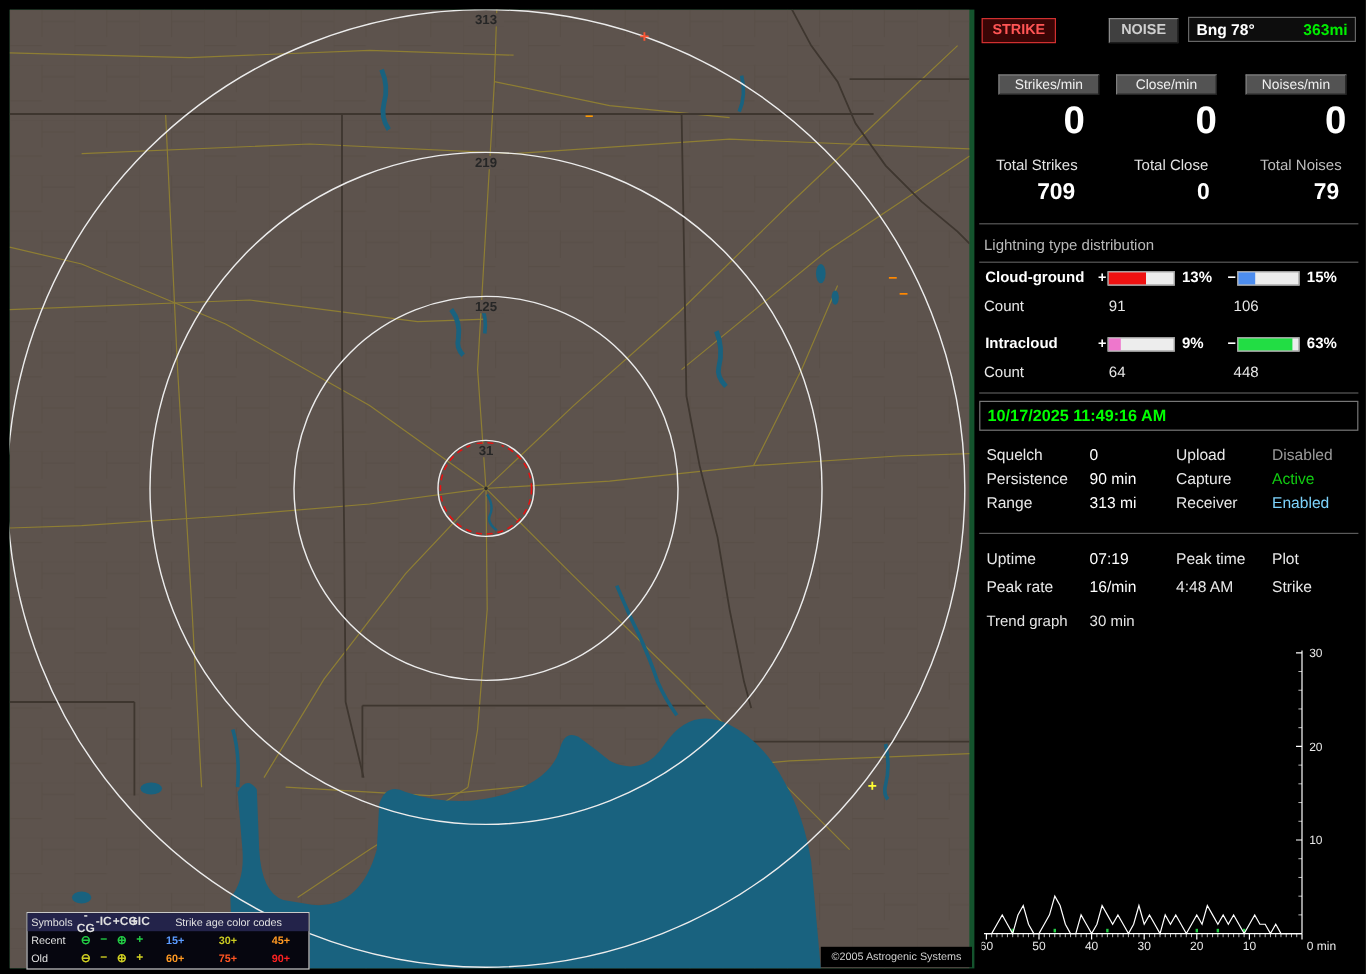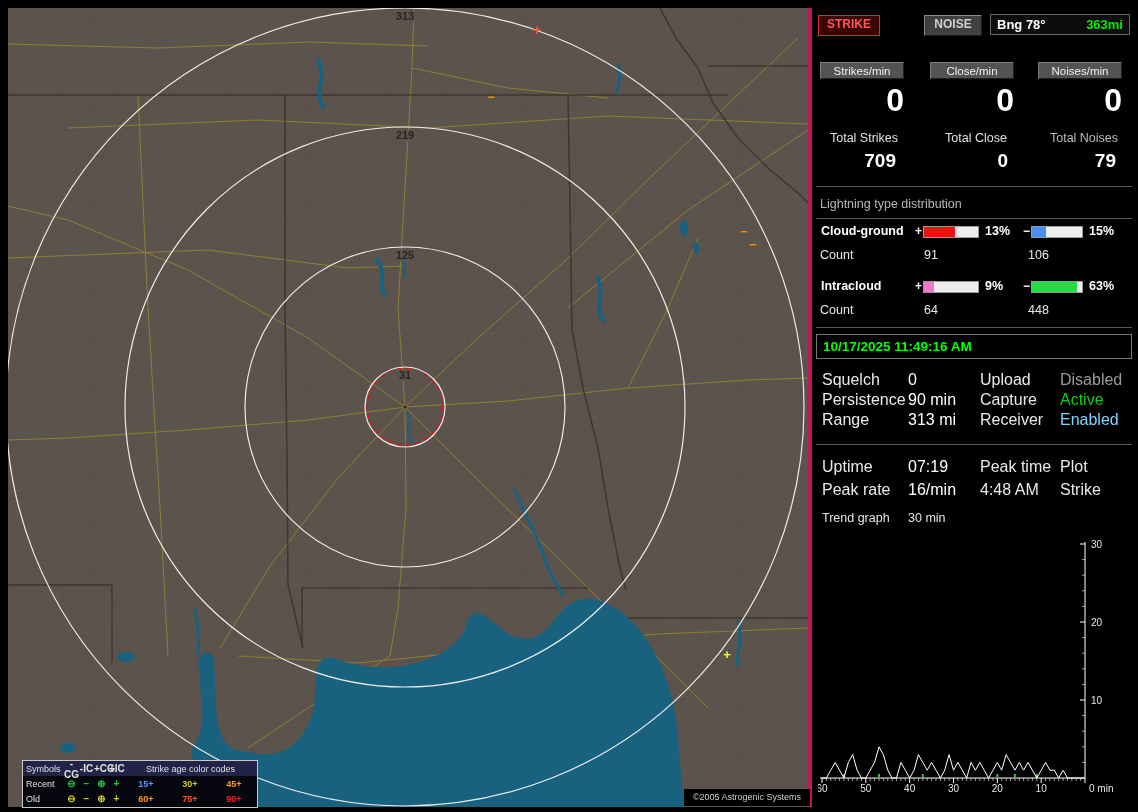--- a/index.html
+++ b/index.html
@@ -1,20 +1,20 @@
 <!DOCTYPE html>
 <html><head>
 <meta charset="utf-8">
 <style>
   html,body{margin:0;padding:0;}
   body{width:1138px;height:812px;background:#000;position:relative;overflow:hidden;
        font-family:"Liberation Sans",sans-serif;color:#e5e5e5;}
 
   
-  #map{position:absolute;left:8px;top:8px;width:888px;height:799px;background:#be185d;}
+  #map{position:absolute;left:8px;top:8px;width:888px;height:799px;background:#14532d;}
   #map svg{position:absolute;left:0;top:0;}
 
   .legend{position:absolute;left:14px;top:752px;width:234px;height:46px;
           background:#06060f;border:1px solid #c9c9c9;font-size:9px;color:#e0e0e0;}
   .lg-row{display:flex;align-items:center;height:15px;}
   .lg-head{background:#23234a;}
   .lg-label{width:38px;padding-left:3px;}
   .lg-sym{width:15px;text-align:center;font-size:10px;font-weight:bold;}
   .lg-agetitle{flex:1;text-align:center;}
   .lg-age{width:44px;text-align:center;font-weight:bold;}
@@ -60,21 +60,21 @@
   .count-row{position:absolute;left:0;width:326px;display:flex;padding-left:8px;box-sizing:border-box;
              font-size:12.5px;color:#e8e8e8;}
   .c-label{width:104px;}
   .c-v1{width:104px;}
 
   .date-box{position:absolute;left:4px;top:334px;width:316px;height:25px;border:1px solid #777;
             box-sizing:border-box;color:#00ff00;font-weight:bold;font-size:13.5px;line-height:23px;
             padding-left:6px;background:#000;}
 
   .grid-row{position:absolute;left:0;width:326px;display:flex;padding-left:10px;box-sizing:border-box;
-            font-size:16px;color:#e8e8e8;}
+            font-size:13px;color:#e8e8e8;}
   .g-c1{width:86px;}
   .g-c2{width:72px;color:#fff;}
   .g-c3{width:80px;}
   .g-c4{flex:1;}
 
   .trend-row{position:absolute;left:0;top:511px;width:326px;display:flex;padding-left:10px;
              box-sizing:border-box;font-size:12.5px;}
   .t-label{width:86px;}
   #trend-svg{position:absolute;left:6px;top:530px;}
 </style>
@@ -211,21 +211,21 @@
 <div id="panel">
 
   <div class="btn btn-strike">STRIKE</div>
   <div class="btn btn-noise">NOISE</div>
 
   <div class="bng-box">
     <span class="bng-label">Bng 78°</span>
     <span class="bng-range">363mi</span>
   </div>
 
-  <div class="rate-head" style="left:8px">Strikes/min</div>
+  <div class="rate-head" style="left:20px">Strikes/min</div>
   <div class="rate-head" style="left:118px">Close/min</div>
   <div class="rate-head" style="left:226px">Noises/min</div>
   <div class="rate-zero" style="left:8px">0</div>
   <div class="rate-zero" style="left:118px">0</div>
   <div class="rate-zero" style="left:226px">0</div>
 
   <div class="tot-label" style="left: 0px; color: rgb(226, 226, 226);">Total Strikes</div>
   <div class="tot-label" style="left: 112px; color: rgb(226, 226, 226);">Total Close</div>
   <div class="tot-label" style="left: 220px; color: rgb(189, 189, 189);">Total Noises</div>
   <div class="tot-value" style="left:0">709</div>

